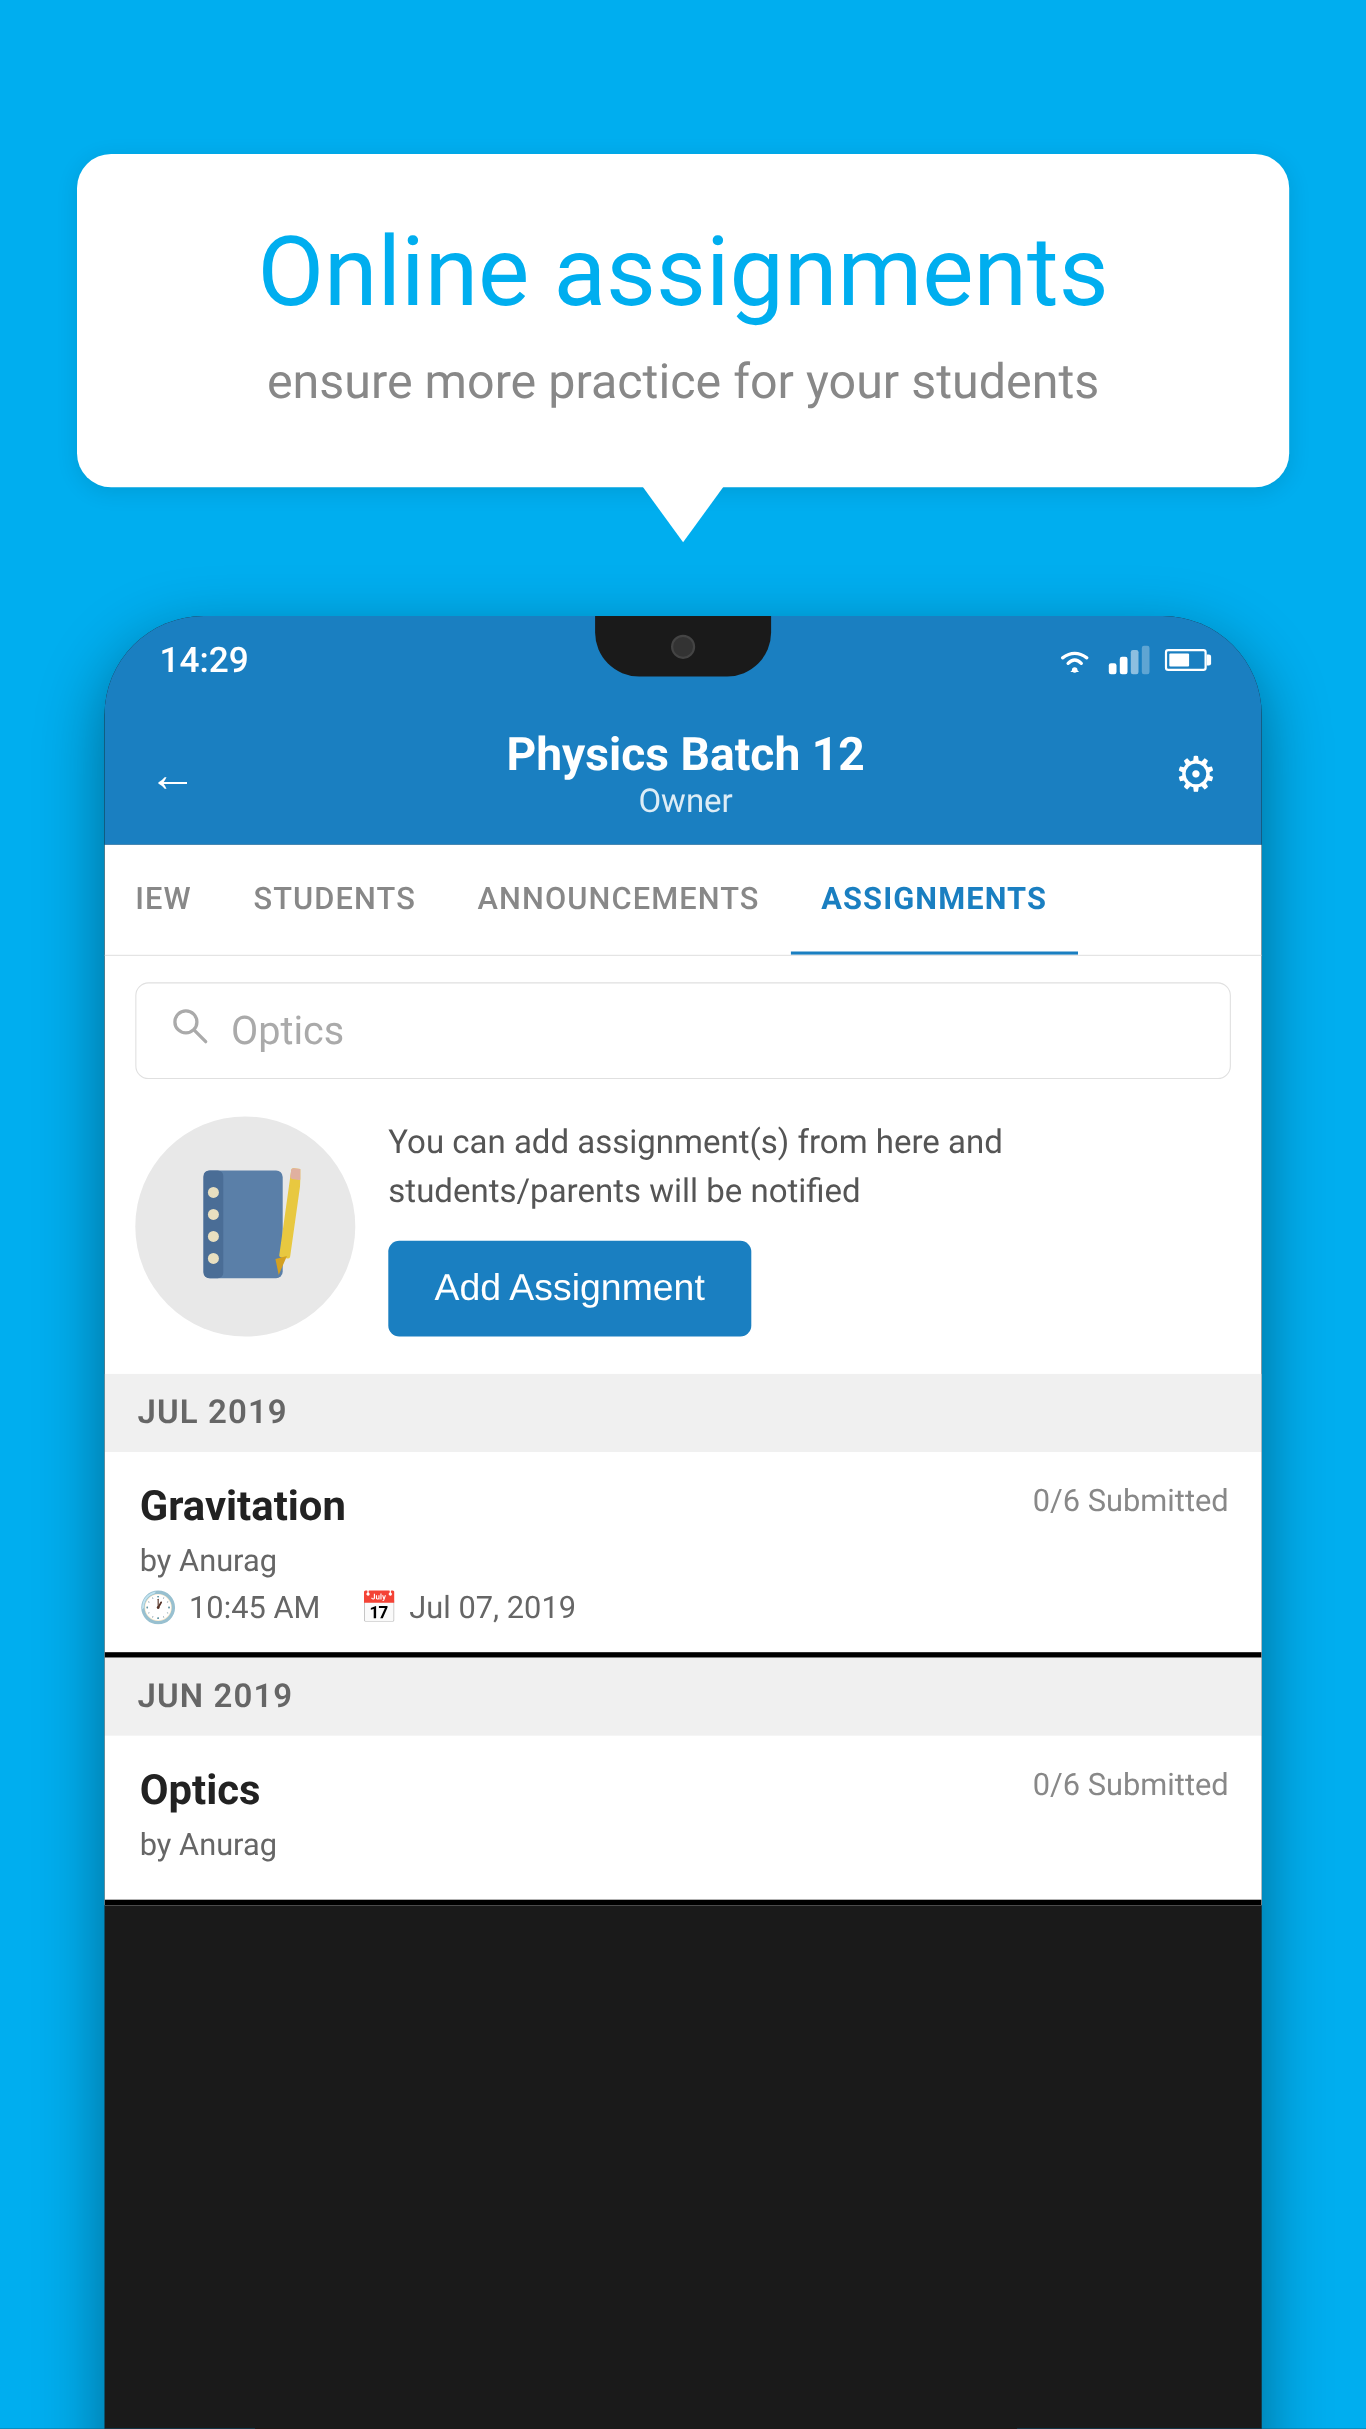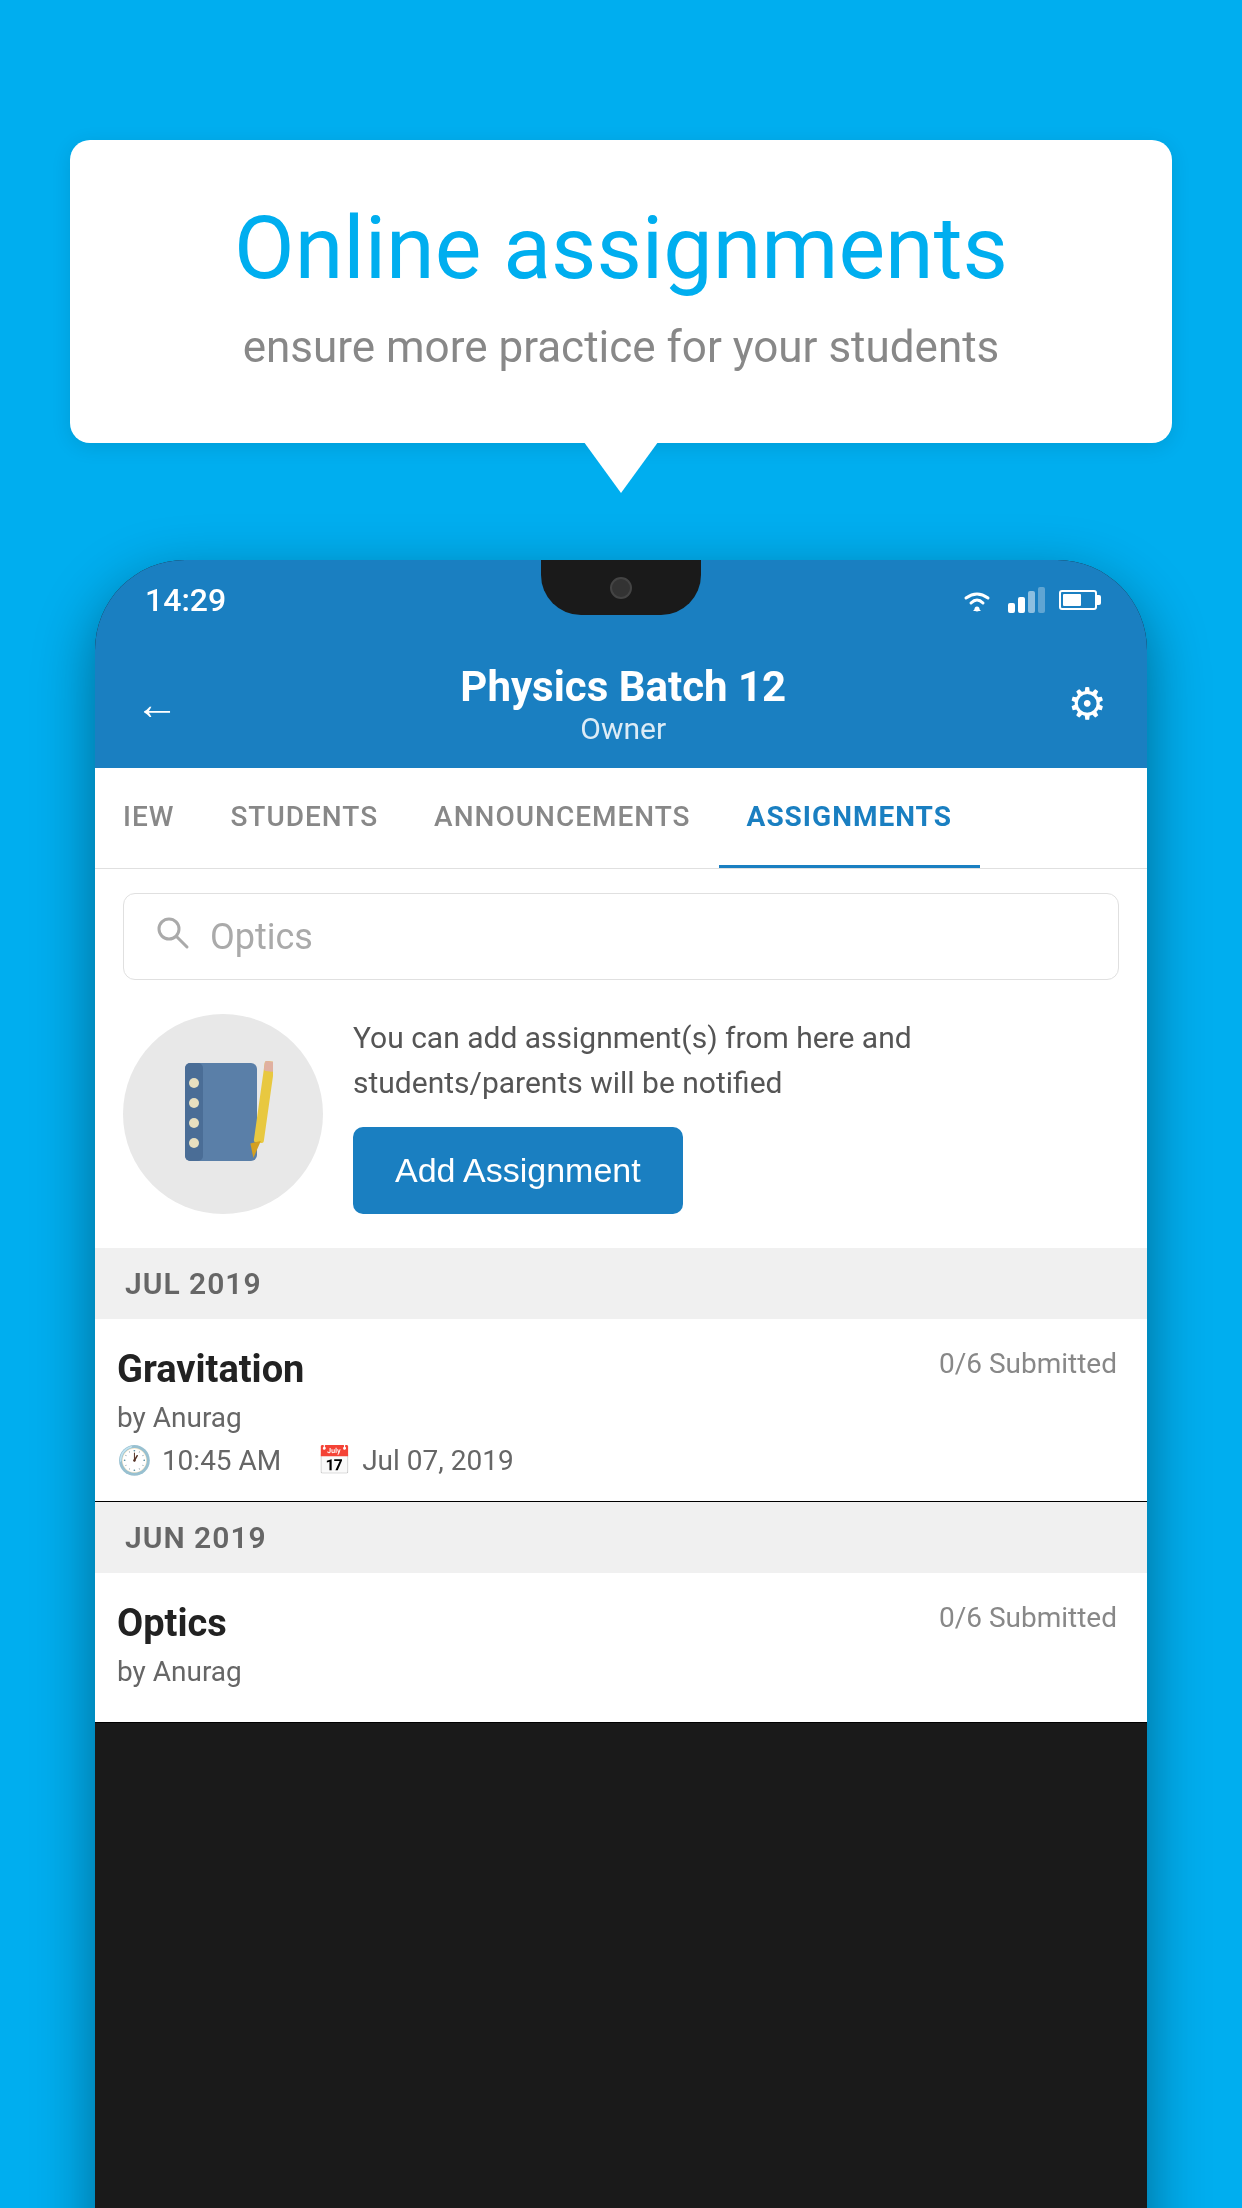--- a/index.html
+++ b/index.html
@@ -17,21 +17,21 @@
     .speech-bubble-container {
       position: absolute;
       top: 140px;
       left: 70px;
       right: 70px;
       z-index: 10;
     }
 
     .speech-bubble {
       background: white;
-      border-radius: 20px;
+      border-radius: 31px;
       padding: 60px 80px 70px 80px;
       text-align: center;
       position: relative;
       box-shadow: 0 4px 20px rgba(0,0,0,0.1);
     }
 
     .speech-bubble::after {
       content: '';
       position: absolute;
       bottom: -50px;
@@ -303,22 +303,22 @@
       padding: 18px 30px;
       font-size: 30px;
       color: #666;
       font-weight: 600;
       letter-spacing: 1px;
     }
 
     
     .assignment-item {
       background: white;
-      padding: 28px 30px 24px 22px;
-      border-bottom: 1px solid #000000;
+      padding: 28px 30px 24px 32px;
+      border-bottom: 5px solid #000000;
     }
 
     .assignment-row-top {
       display: flex;
       justify-content: space-between;
       align-items: flex-start;
       margin-bottom: 10px;
     }
 
     .assignment-title {

